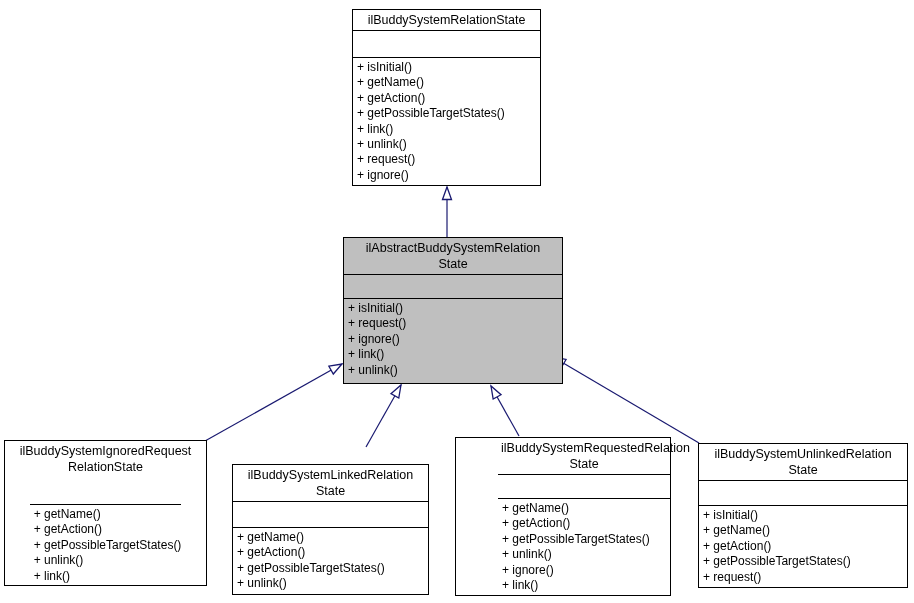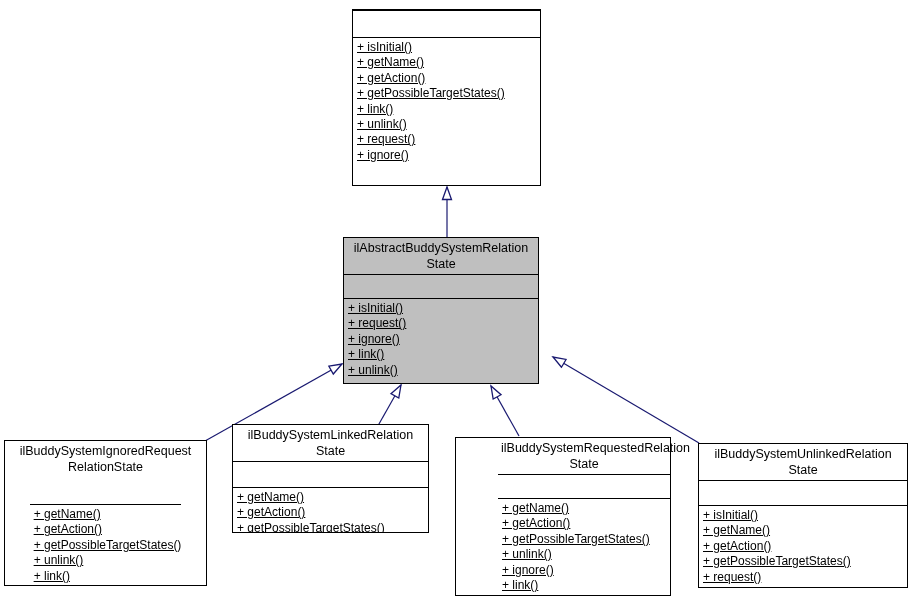--- a/index.html
+++ b/index.html
@@ -48,21 +48,20 @@
   }
   .uml-methods {
     border-top: 1px solid #000000;
     flex: 1 1 auto;
     padding: 2px 0 0 4px;
     overflow: hidden;
   }
   .method-row {
     line-height: 15.4px;
     white-space: nowrap;
-    text-decoration: underline;
   }
   line.arrow {
     stroke: #191970;
     stroke-width: 1.2;
   }
 </style>
 </head>
 <body>
 
 <div id="canvas">
@@ -74,34 +73,35 @@
       </marker>
     </defs>
     <line class="arrow" x1="447" y1="237" x2="447" y2="187" marker-end="url(#arrow-inherit)"></line>
     <line class="arrow" x1="205" y1="441" x2="342" y2="364" marker-end="url(#arrow-inherit)"></line>
     <line class="arrow" x1="366" y1="447" x2="401" y2="385" marker-end="url(#arrow-inherit)"></line>
     <line class="arrow" x1="519" y1="436" x2="491" y2="386" marker-end="url(#arrow-inherit)"></line>
     <line class="arrow" x1="699" y1="443" x2="553" y2="357" marker-end="url(#arrow-inherit)"></line>
   </svg>
 
   <div class="uml-box" style="left:352px; top:9px; width:189px; height:177px;">
+    <div class="uml-title">ilBuddySystemRelationState</div>
     <div class="uml-attrs" style="height:26px;"></div>
     <div class="uml-methods">
         <div class="method-row">+ isInitial()</div>
         <div class="method-row">+ getName()</div>
         <div class="method-row">+ getAction()</div>
         <div class="method-row">+ getPossibleTargetStates()</div>
         <div class="method-row">+ link()</div>
         <div class="method-row">+ unlink()</div>
         <div class="method-row">+ request()</div>
         <div class="method-row">+ ignore()</div>
       </div>
   </div>
 
-  <div class="uml-box highlight" style="left:343px; top:237px; width:196px; height:147px;">
+  <div class="uml-box highlight" style="left:343px; top:237px; width:220px; height:147px;">
     <div class="uml-title">ilAbstractBuddySystemRelation
 State</div>
     <div class="uml-attrs" style="height:23px;"></div>
     <div class="uml-methods">
         <div class="method-row">+ isInitial()</div>
         <div class="method-row">+ request()</div>
         <div class="method-row">+ ignore()</div>
         <div class="method-row">+ link()</div>
         <div class="method-row">+ unlink()</div>
       </div>
@@ -113,21 +113,21 @@
     <div class="uml-attrs" style="height:26px;"></div>
     <div class="uml-methods">
         <div class="method-row">+ getName()</div>
         <div class="method-row">+ getAction()</div>
         <div class="method-row">+ getPossibleTargetStates()</div>
         <div class="method-row">+ unlink()</div>
         <div class="method-row">+ link()</div>
       </div>
   </div>
 
-  <div class="uml-box" style="left:232px; top:424px; width:197px; height:109px;">
+  <div class="uml-box" style="left:232px; top:464px; width:197px; height:131px;">
     <div class="uml-title">ilBuddySystemLinkedRelation
 State</div>
     <div class="uml-attrs" style="height:25px;"></div>
     <div class="uml-methods">
         <div class="method-row">+ getName()</div>
         <div class="method-row">+ getAction()</div>
         <div class="method-row">+ getPossibleTargetStates()</div>
         <div class="method-row">+ unlink()</div>
       </div>
   </div>

